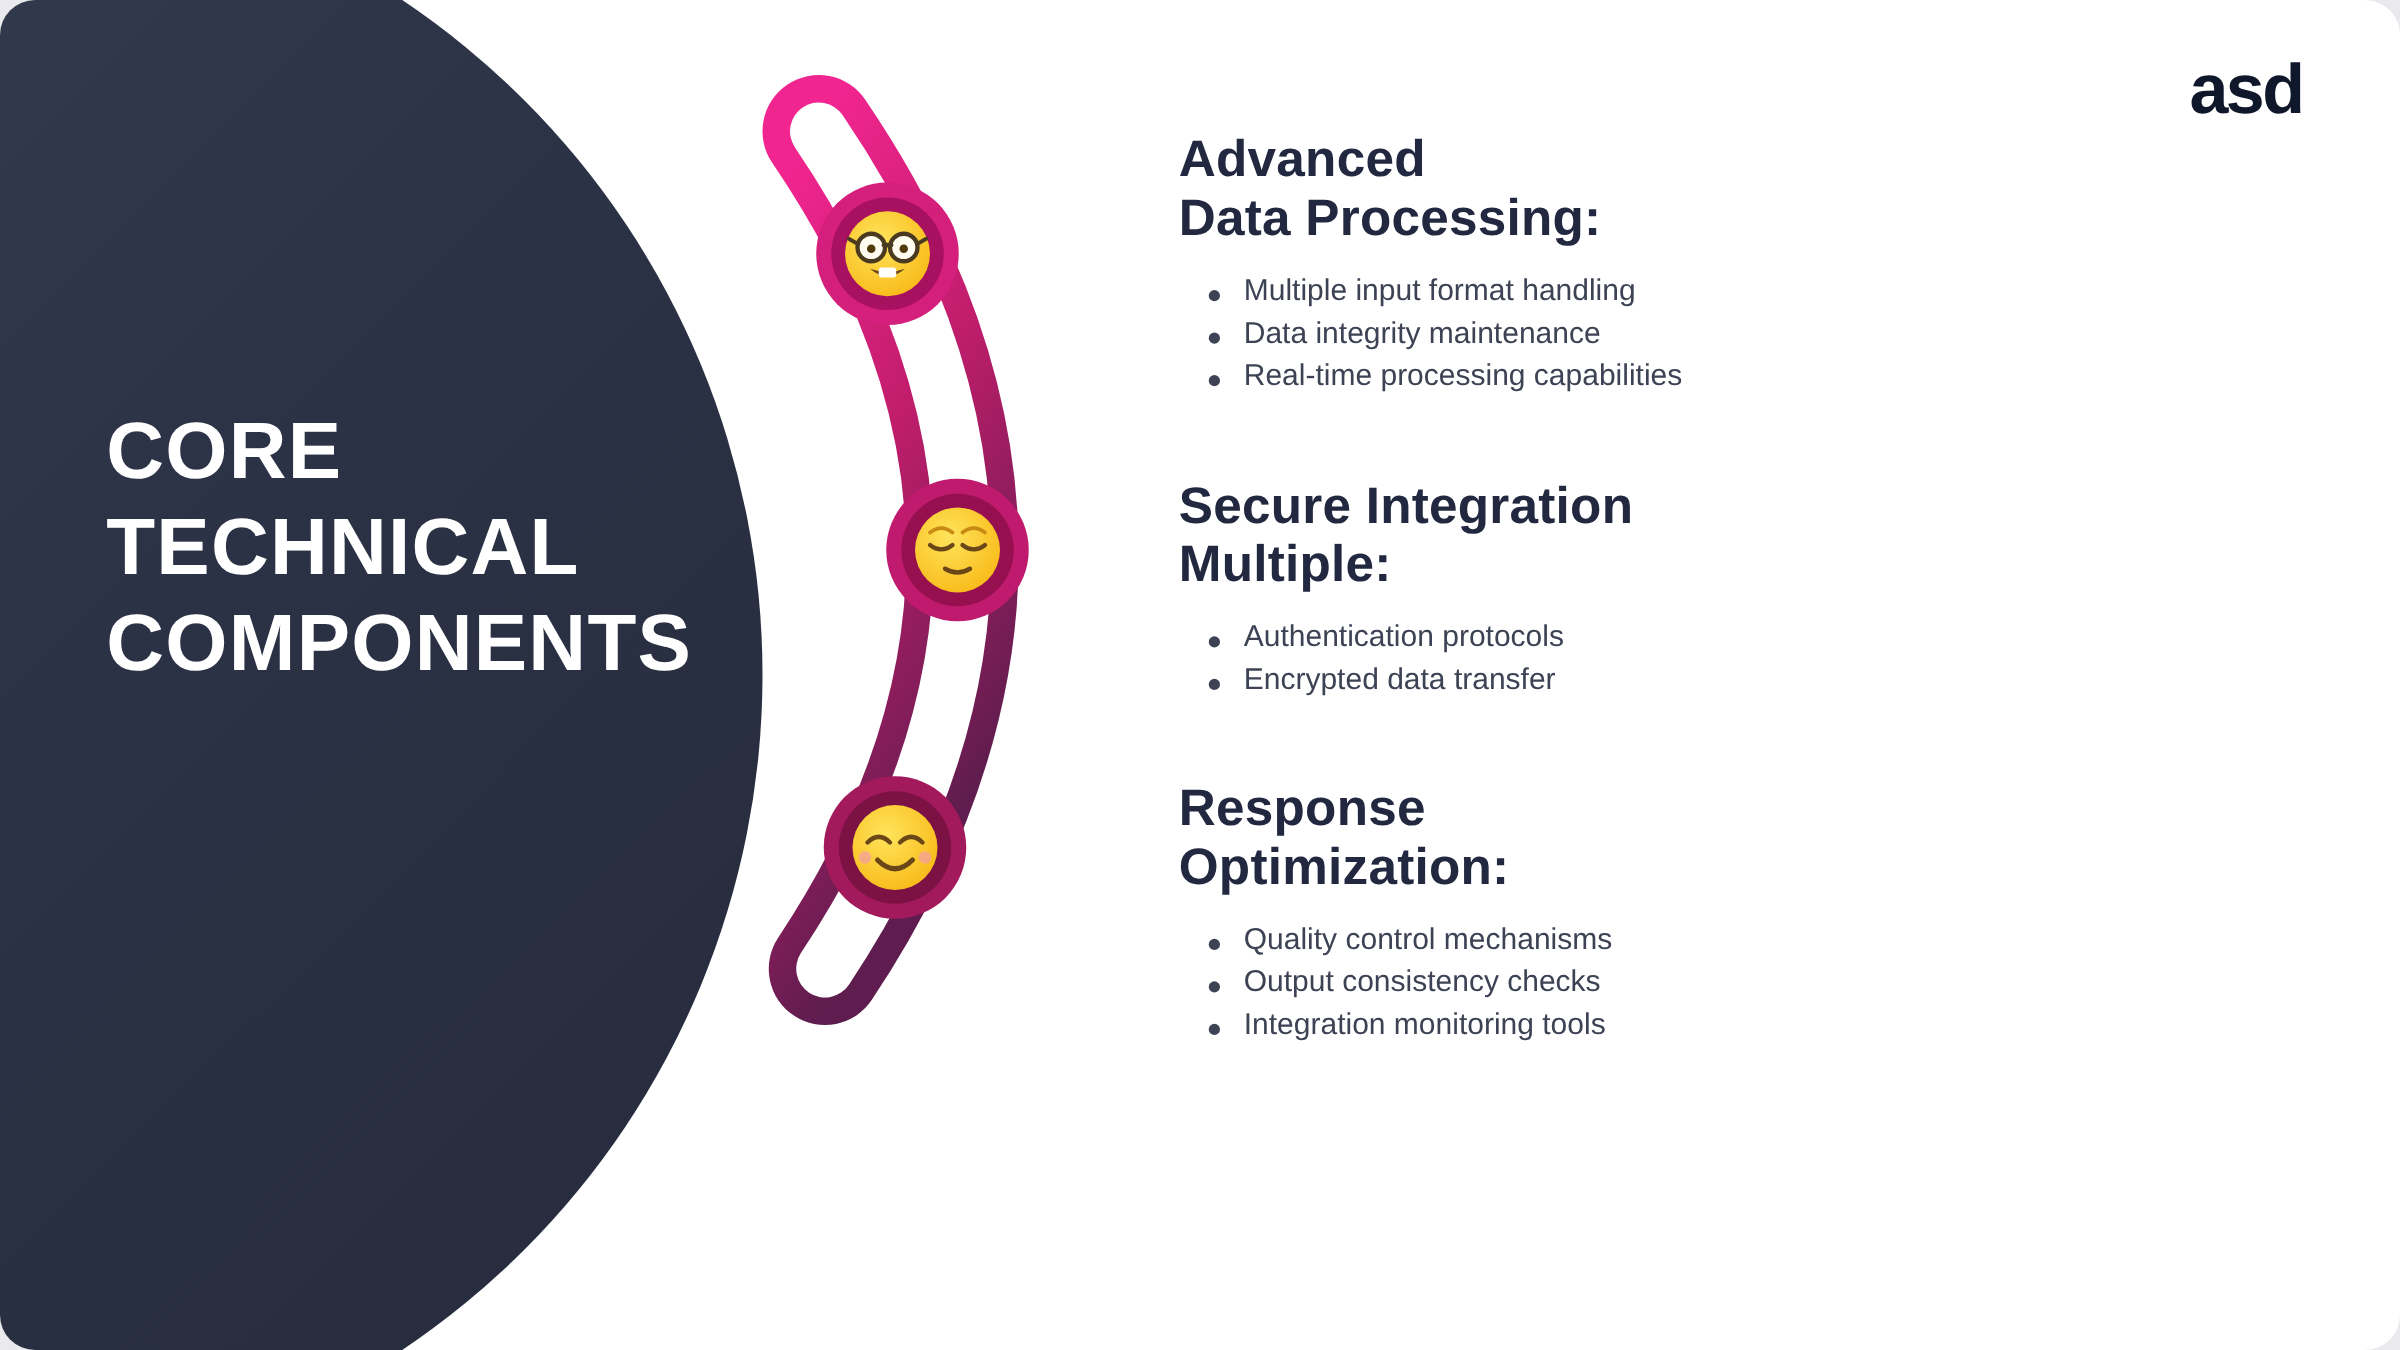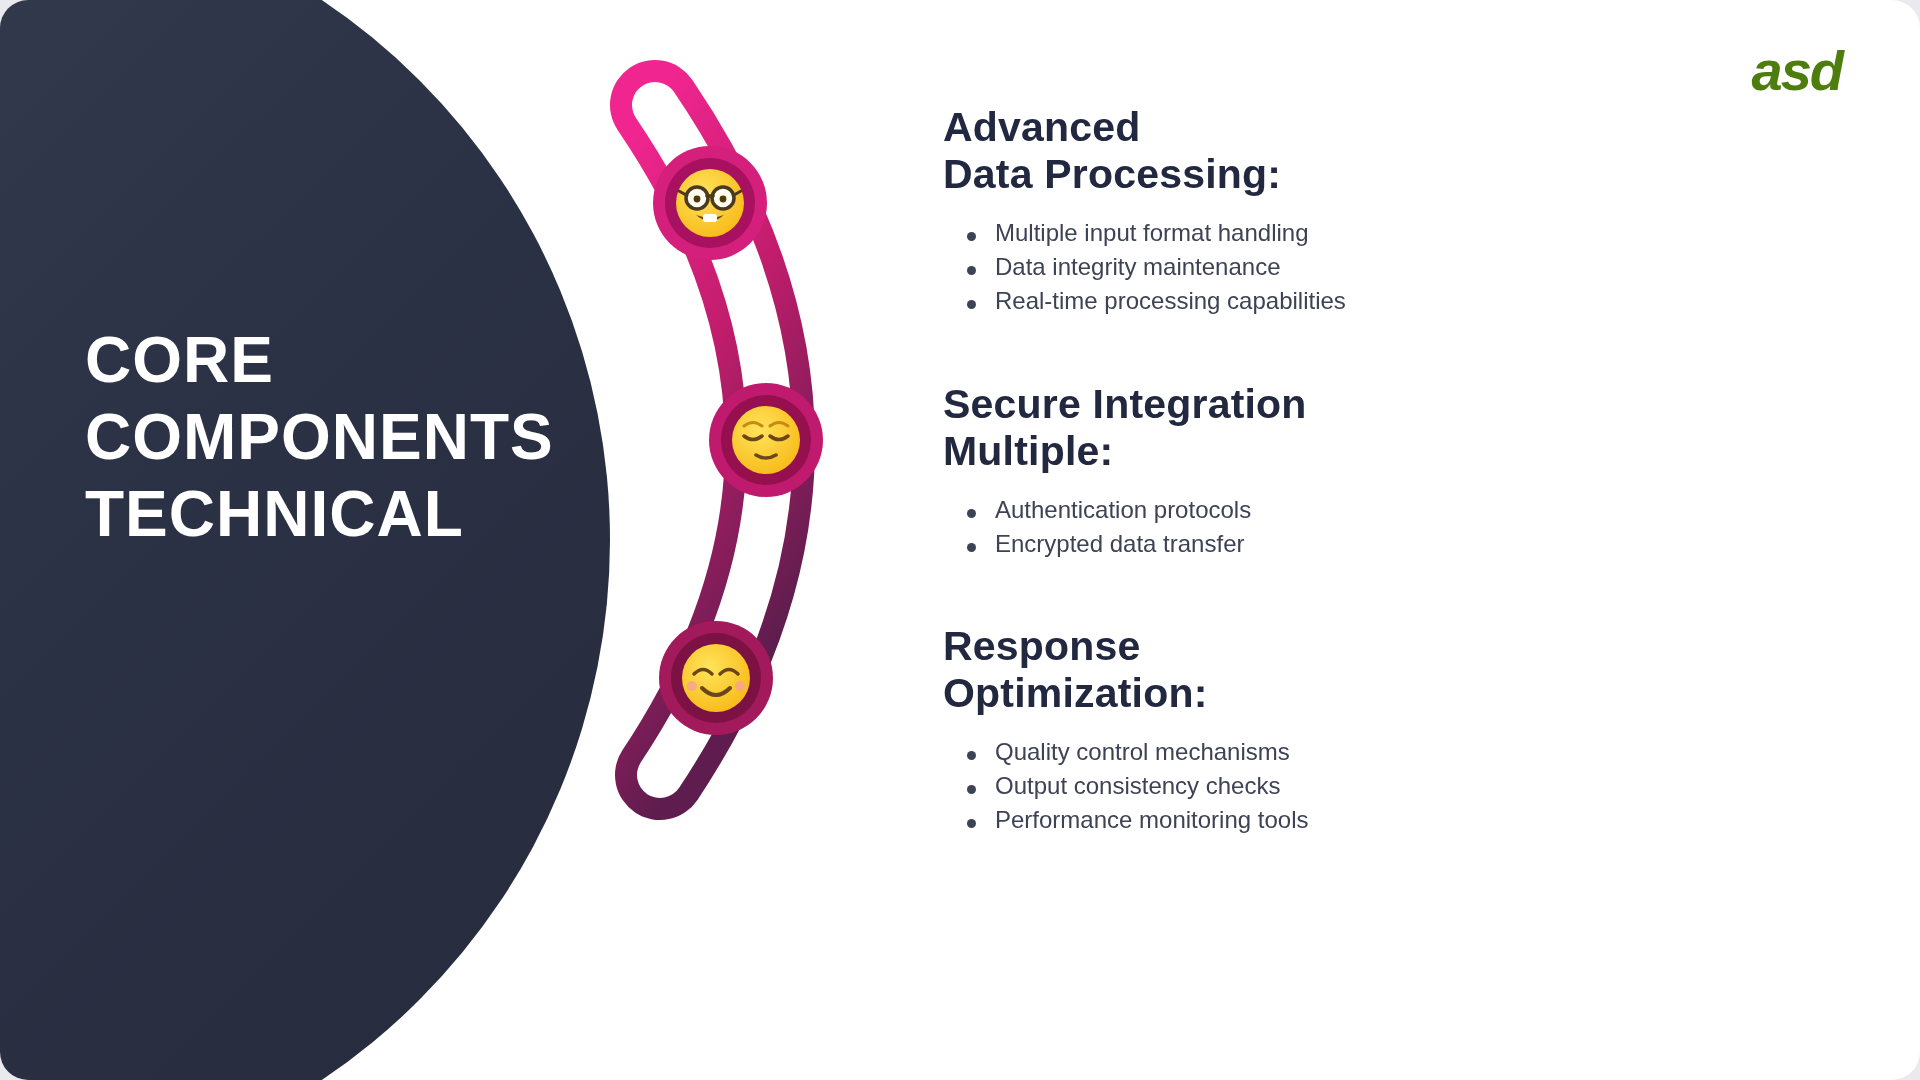--- a/index.html
+++ b/index.html
@@ -31,24 +31,23 @@
     font-weight:700;
     letter-spacing:1px;
     line-height:1.2;
   }
   .main-title span { display:block; }
 
   
   .logo {
     position:absolute;
     top:38px; right:78px;
-    color:#4d7c0f;
+    color:#0f172a;
     font-size:56px;
     font-weight:700;
-    font-style:italic;
     letter-spacing:-2px;
   }
 
   
   .timeline {
     position:absolute;
     left:570px; top:40px;
     width:330px; height:820px;
   }
 
@@ -90,22 +89,22 @@
 </style>
 </head>
 <body>
 
 <div class="slide">
 
   <div class="dark-circle"></div>
 
   <h1 class="main-title">
     <span>CORE</span>
+    <span>TECHNICAL</span>
     <span>COMPONENTS</span>
-    <span>TECHNICAL</span>
   </h1>
 
   <div class="logo">asd</div>
 
   <svg class="timeline" viewBox="0 0 330 820">
     <defs>
       <linearGradient id="bandGrad" x1="0" y1="0" x2="0.25" y2="1">
         <stop offset="0" stop-color="#f0258f"></stop>
         <stop offset="0.45" stop-color="#c11d6c"></stop>
         <stop offset="1" stop-color="#5e1d4e"></stop>
@@ -194,18 +193,18 @@
     </div>
 
     <div class="section">
       <h2>
         <span>Response</span>
         <span>Optimization:</span>
       </h2>
       <ul>
         <li>Quality control mechanisms</li>
         <li>Output consistency checks</li>
-        <li>Performance monitoring tools</li>
+        <li>Integration monitoring tools</li>
       </ul>
     </div>
 
   </div>
 </div>
 
 </body></html>

